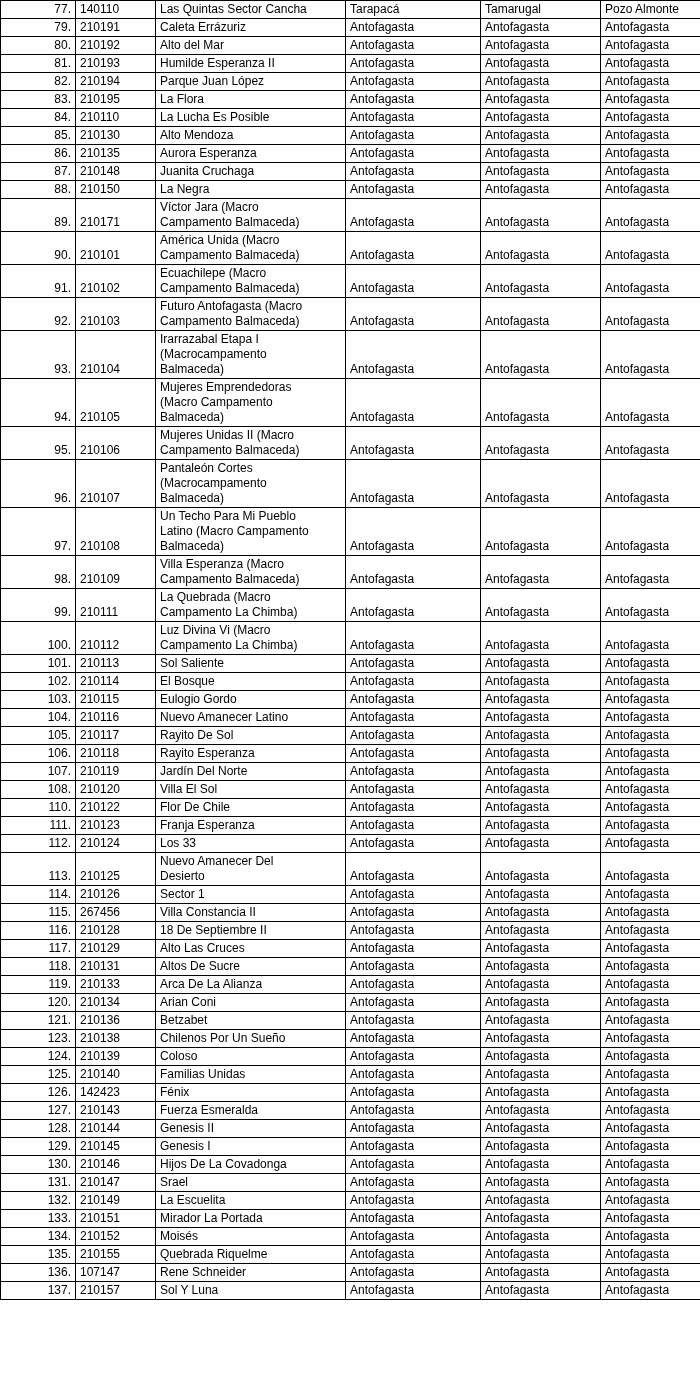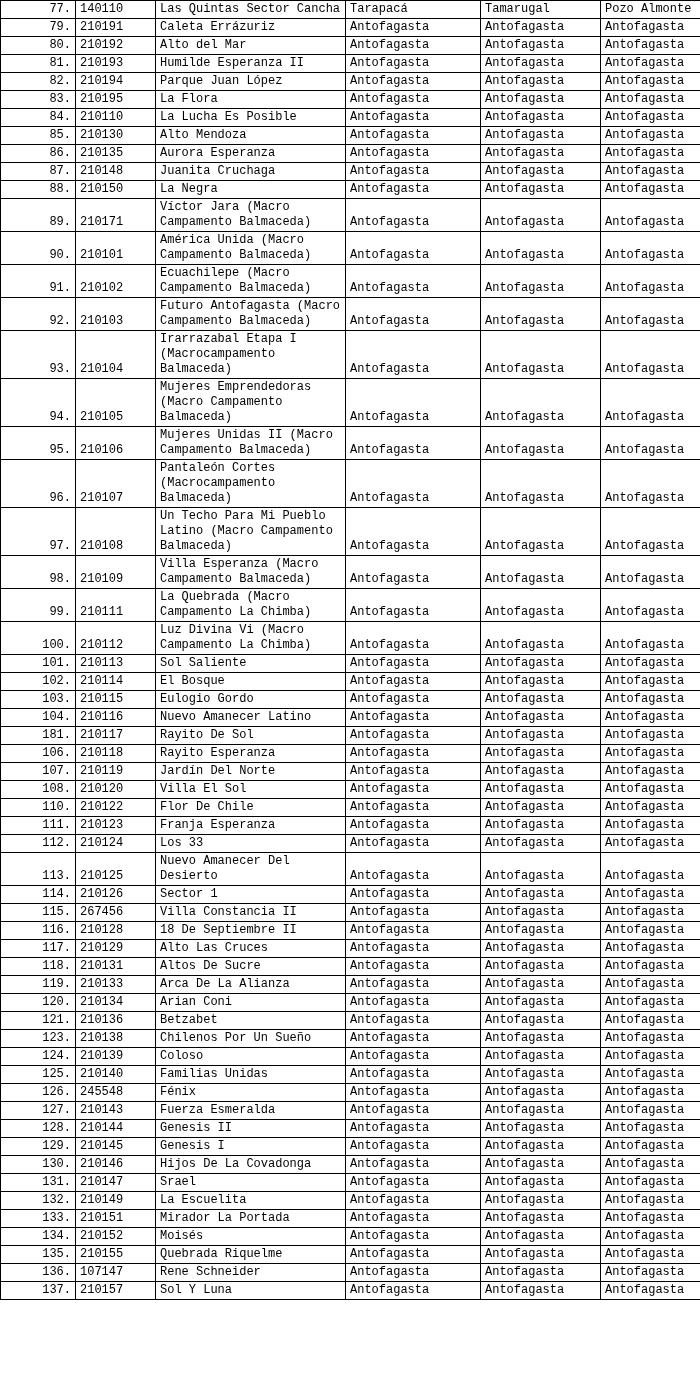--- a/index.html
+++ b/index.html
@@ -8,21 +8,20 @@
     background: #ffffff;
   }
   body {
     width: 700px;
     font-family: "Liberation Sans", sans-serif;
   }
   table.camp-table {
     width: 700px;
     border-collapse: collapse;
     table-layout: fixed;
-    font-family: Liberation Mono, monospace;
   }
   table.camp-table td {
     border: 1px solid #000000;
     font-size: 12px;
     line-height: 15px;
     color: #000000;
     padding: 1px 4px;
     vertical-align: bottom;
     overflow: hidden;
   }
@@ -282,21 +281,21 @@
       </tr>
       <tr>
         <td class="col-index">104.</td>
         <td class="col-code">210116</td>
         <td class="col-name">Nuevo Amanecer Latino</td>
         <td class="col-region">Antofagasta</td>
         <td class="col-province">Antofagasta</td>
         <td class="col-comuna">Antofagasta</td>
       </tr>
       <tr>
-        <td class="col-index">181.</td>
+        <td class="col-index">105.</td>
         <td class="col-code">210117</td>
         <td class="col-name">Rayito De Sol</td>
         <td class="col-region">Antofagasta</td>
         <td class="col-province">Antofagasta</td>
         <td class="col-comuna">Antofagasta</td>
       </tr>
       <tr>
         <td class="col-index">106.</td>
         <td class="col-code">210118</td>
         <td class="col-name">Rayito Esperanza</td>
@@ -436,21 +435,21 @@
       <tr>
         <td class="col-index">125.</td>
         <td class="col-code">210140</td>
         <td class="col-name">Familias Unidas</td>
         <td class="col-region">Antofagasta</td>
         <td class="col-province">Antofagasta</td>
         <td class="col-comuna">Antofagasta</td>
       </tr>
       <tr>
         <td class="col-index">126.</td>
-        <td class="col-code">245548</td>
+        <td class="col-code">142423</td>
         <td class="col-name">Fénix</td>
         <td class="col-region">Antofagasta</td>
         <td class="col-province">Antofagasta</td>
         <td class="col-comuna">Antofagasta</td>
       </tr>
       <tr>
         <td class="col-index">127.</td>
         <td class="col-code">210143</td>
         <td class="col-name">Fuerza Esmeralda</td>
         <td class="col-region">Antofagasta</td>

